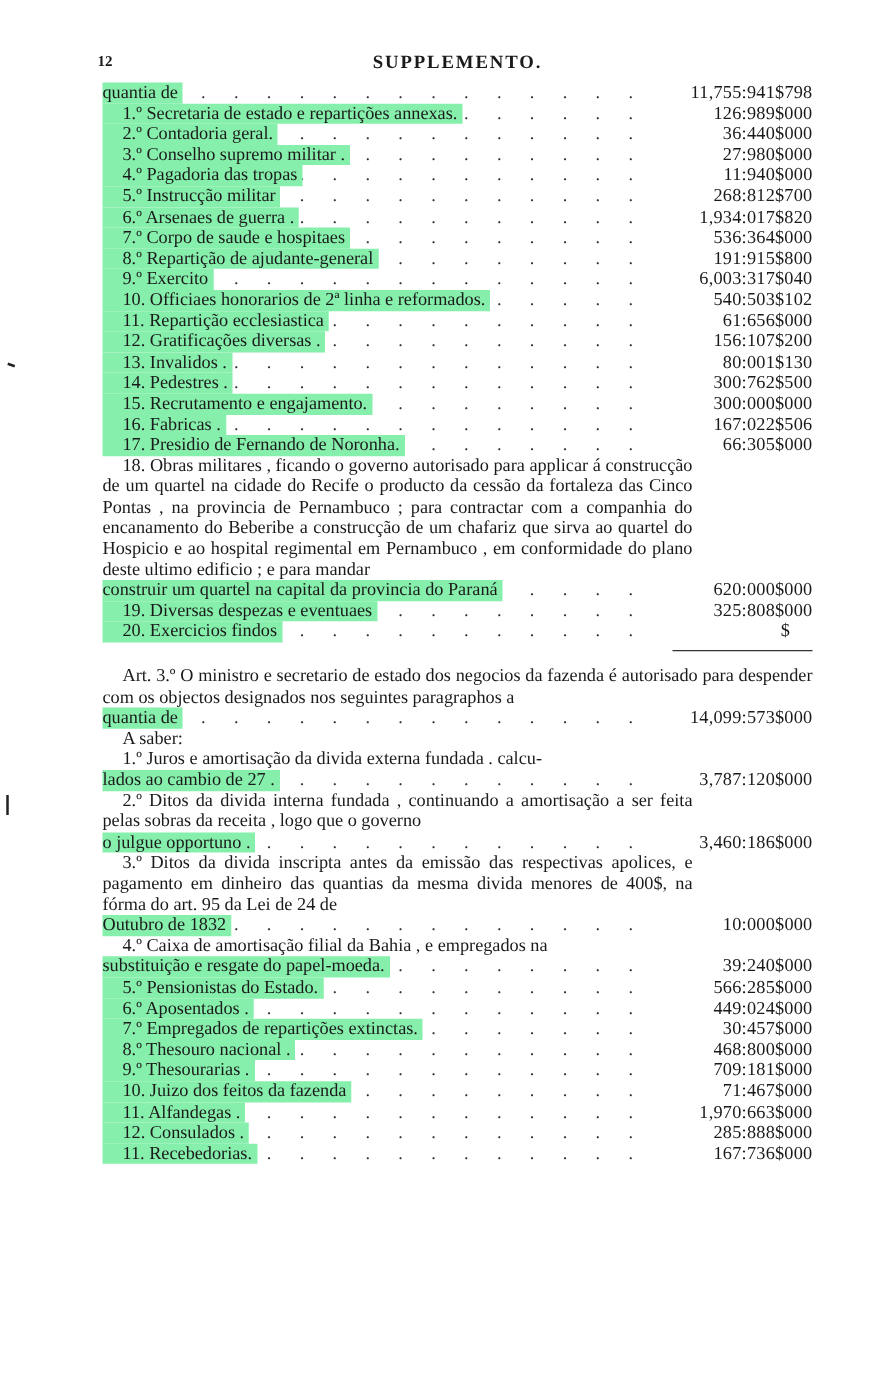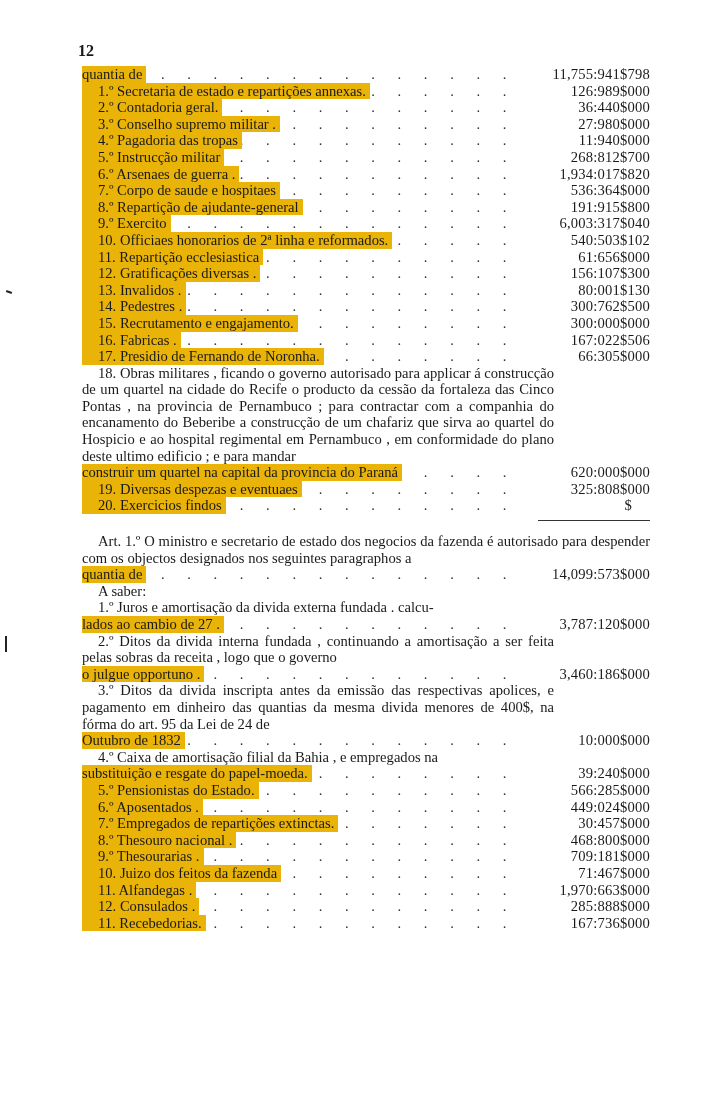--- a/index.html
+++ b/index.html
@@ -3,46 +3,47 @@
 <meta charset="utf-8">
 <style>
   html, body { margin: 0; padding: 0; background: #ffffff; }
   body {
     width: 704px; height: 1099px; position: relative; overflow: hidden;
     font-family: "Liberation Serif", "DejaVu Serif", serif;
     color: #1a1a1a;
   }
   .page { position: absolute; left: 82px; top: 42px; width: 568px; }
   .hdr { position: relative; height: 22px; margin-bottom: 2px; }
-  .pnum { position: absolute; left: -4px; top: 0; font-weight: bold; font-size: 16px; }
+  .pnum { position: absolute; left: -4px; top: 0; font-weight: bold; font-size: 12px; }
   .ptitle { position: absolute; left: 0; right: 0; top: 0; text-align: center;
     font-weight: bold; font-size: 15px; letter-spacing: 1.5px; }
   .para { font-size: 14.6px; line-height: 16.6px; text-align: justify; margin: 0; }
   .para .ind { display: inline-block; width: 16px; }
   .line { position: relative; font-size: 14.6px; line-height: 16.6px; height: 16.6px; white-space: nowrap; }
-  .line .lbl { position: absolute; left: 0; top: 0; background: #eab308; padding-right: 4px; z-index: 2; }
+  .line .lbl { position: absolute; left: 0; top: 0; background: #86efac; padding-right: 4px; z-index: 2; }
   .line .dots { position: absolute; left: 0; right: 140px; top: 0; overflow: hidden; letter-spacing: 9.5px; color: #333; z-index: 1; text-align: right; }
   .line .amt { position: absolute; right: 0; top: 0; text-align: left; letter-spacing: 0.2px; }
   .saber { font-size: 14.6px; line-height: 16.6px; padding-left: 16px; }
   .item .lbl { padding-left: 16px; }
   .block { font-size: 14.6px; line-height: 16.6px; text-align: justify; width: 472px; }
   .block .first { display: inline-block; width: 16px; }
   .rule { height: 0; border-top: 1.5px solid #333; width: 112px; margin-left: auto; margin-top: 6px; margin-bottom: 12px; }
   .mark { position: absolute; background: #222; }
 </style>
 </head>
 <body>
 
 <div class="mark" style="left:6px;top:291px;width:6px;height:2px;transform:rotate(20deg)"></div>
 <div class="mark" style="left:5px;top:636px;width:2px;height:16px"></div>
 
 <div class="page">
 
   <div class="hdr">
     <span class="pnum">12</span>
+    <span class="ptitle">SUPPLEMENTO.</span>
   </div>
 
   <div class="line">
     <span class="lbl" style="padding-left:0">quantia de</span>
     <span class="dots" style="right:128px">. . . . . . . . . . . . . . . . . . . . . . . . . . . . . . . . . . . . . . . . . . . .</span>
     <span class="amt">11,755:941$798</span>
   </div>
 
   <div>
     <div class="line item">
@@ -96,21 +97,21 @@
         <span class="amt">540:503$102</span>
       </div>
     <div class="line item">
         <span class="lbl">11. Repartição ecclesiastica</span>
         <span class="dots">. . . . . . . . . . . . . . . . . . . . . . . . . . . . . . . . . . . . . . . . . . . .</span>
         <span class="amt">61:656$000</span>
       </div>
     <div class="line item">
         <span class="lbl">12. Gratificações diversas .</span>
         <span class="dots">. . . . . . . . . . . . . . . . . . . . . . . . . . . . . . . . . . . . . . . . . . . .</span>
-        <span class="amt">156:107$300</span>
+        <span class="amt">156:107$200</span>
       </div>
     <div class="line item">
         <span class="lbl">13. Invalidos .</span>
         <span class="dots">. . . . . . . . . . . . . . . . . . . . . . . . . . . . . . . . . . . . . . . . . . . .</span>
         <span class="amt">80:001$130</span>
       </div>
     <div class="line item">
         <span class="lbl">14. Pedestres .</span>
         <span class="dots">. . . . . . . . . . . . . . . . . . . . . . . . . . . . . . . . . . . . . . . . . . . .</span>
         <span class="amt">300:762$500</span>
@@ -145,21 +146,21 @@
       </div>
     <div class="line item">
         <span class="lbl">20. Exercicios findos</span>
         <span class="dots">. . . . . . . . . . . . . . . . . . . . . . . . . . . . . . . . . . . . . . . . . . . .</span>
         <span class="amt" style="right:18px">$</span>
       </div>
   </div>
 
   <div class="rule"></div>
 
-  <p class="para"><span class="ind"></span><span>Art. 1.º O ministro e secretario de estado dos negocios da fazenda é autorisado para despender com os objectos designados nos seguintes paragraphos a</span></p>
+  <p class="para"><span class="ind"></span><span>Art. 3.º O ministro e secretario de estado dos negocios da fazenda é autorisado para despender com os objectos designados nos seguintes paragraphos a</span></p>
   <div class="line">
     <span class="lbl" style="padding-left:0">quantia de</span>
     <span class="dots" style="right:128px">. . . . . . . . . . . . . . . . . . . . . . . . . . . . . . . . . . . . . . . . . . . .</span>
     <span class="amt">14,099:573$000</span>
   </div>
   <div class="saber">A saber:</div>
 
   <div>
     <div class="block"><span class="first"></span><span>1.º Juros e amortisação da divida externa fundada . calcu-</span></div>
     <div class="line">

